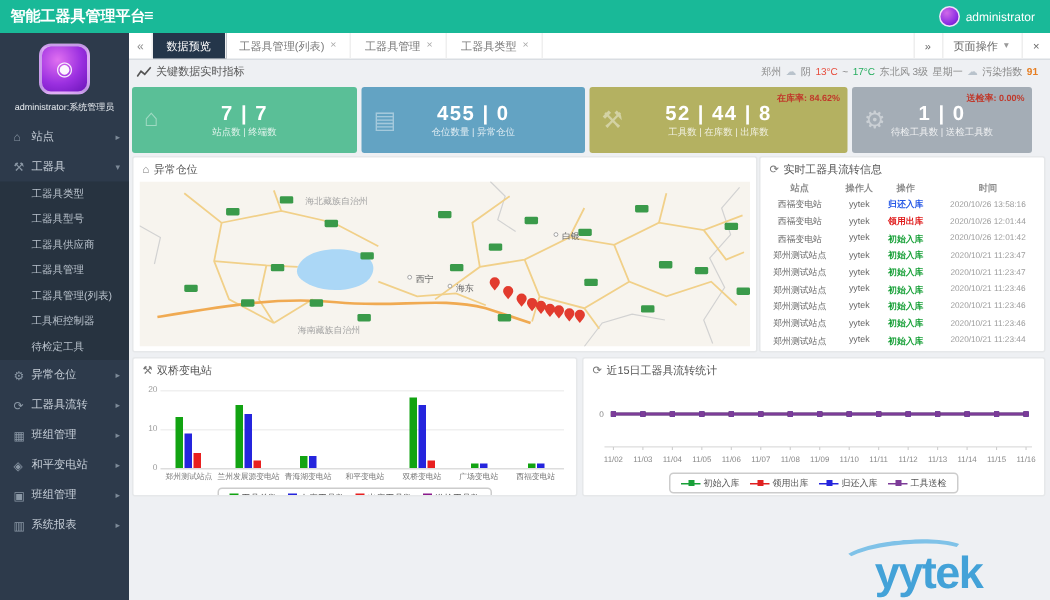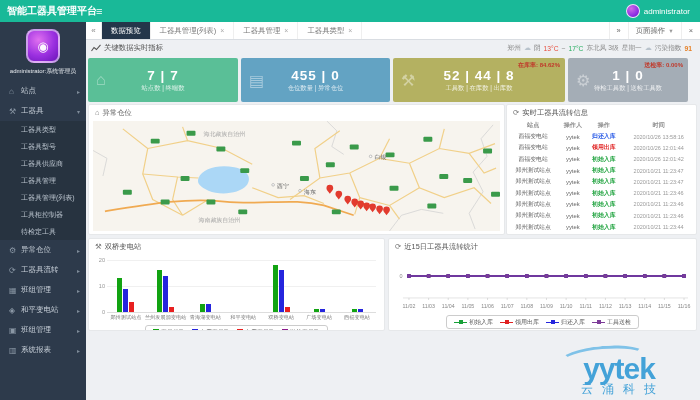--- a/index.html
+++ b/index.html
@@ -642,17 +642,16 @@
               </span>
               <span>工具送检</span>
             </span>
           </div>
         </div>
     </div>
 
     <div class="logo">
       <div class="logo-arc"></div>
       <div class="logo-text">yytek</div>
-      <div class="logo-sub">云涌科技</div>
     </div>
 
   </div>
 </div>
 
 </body></html>

